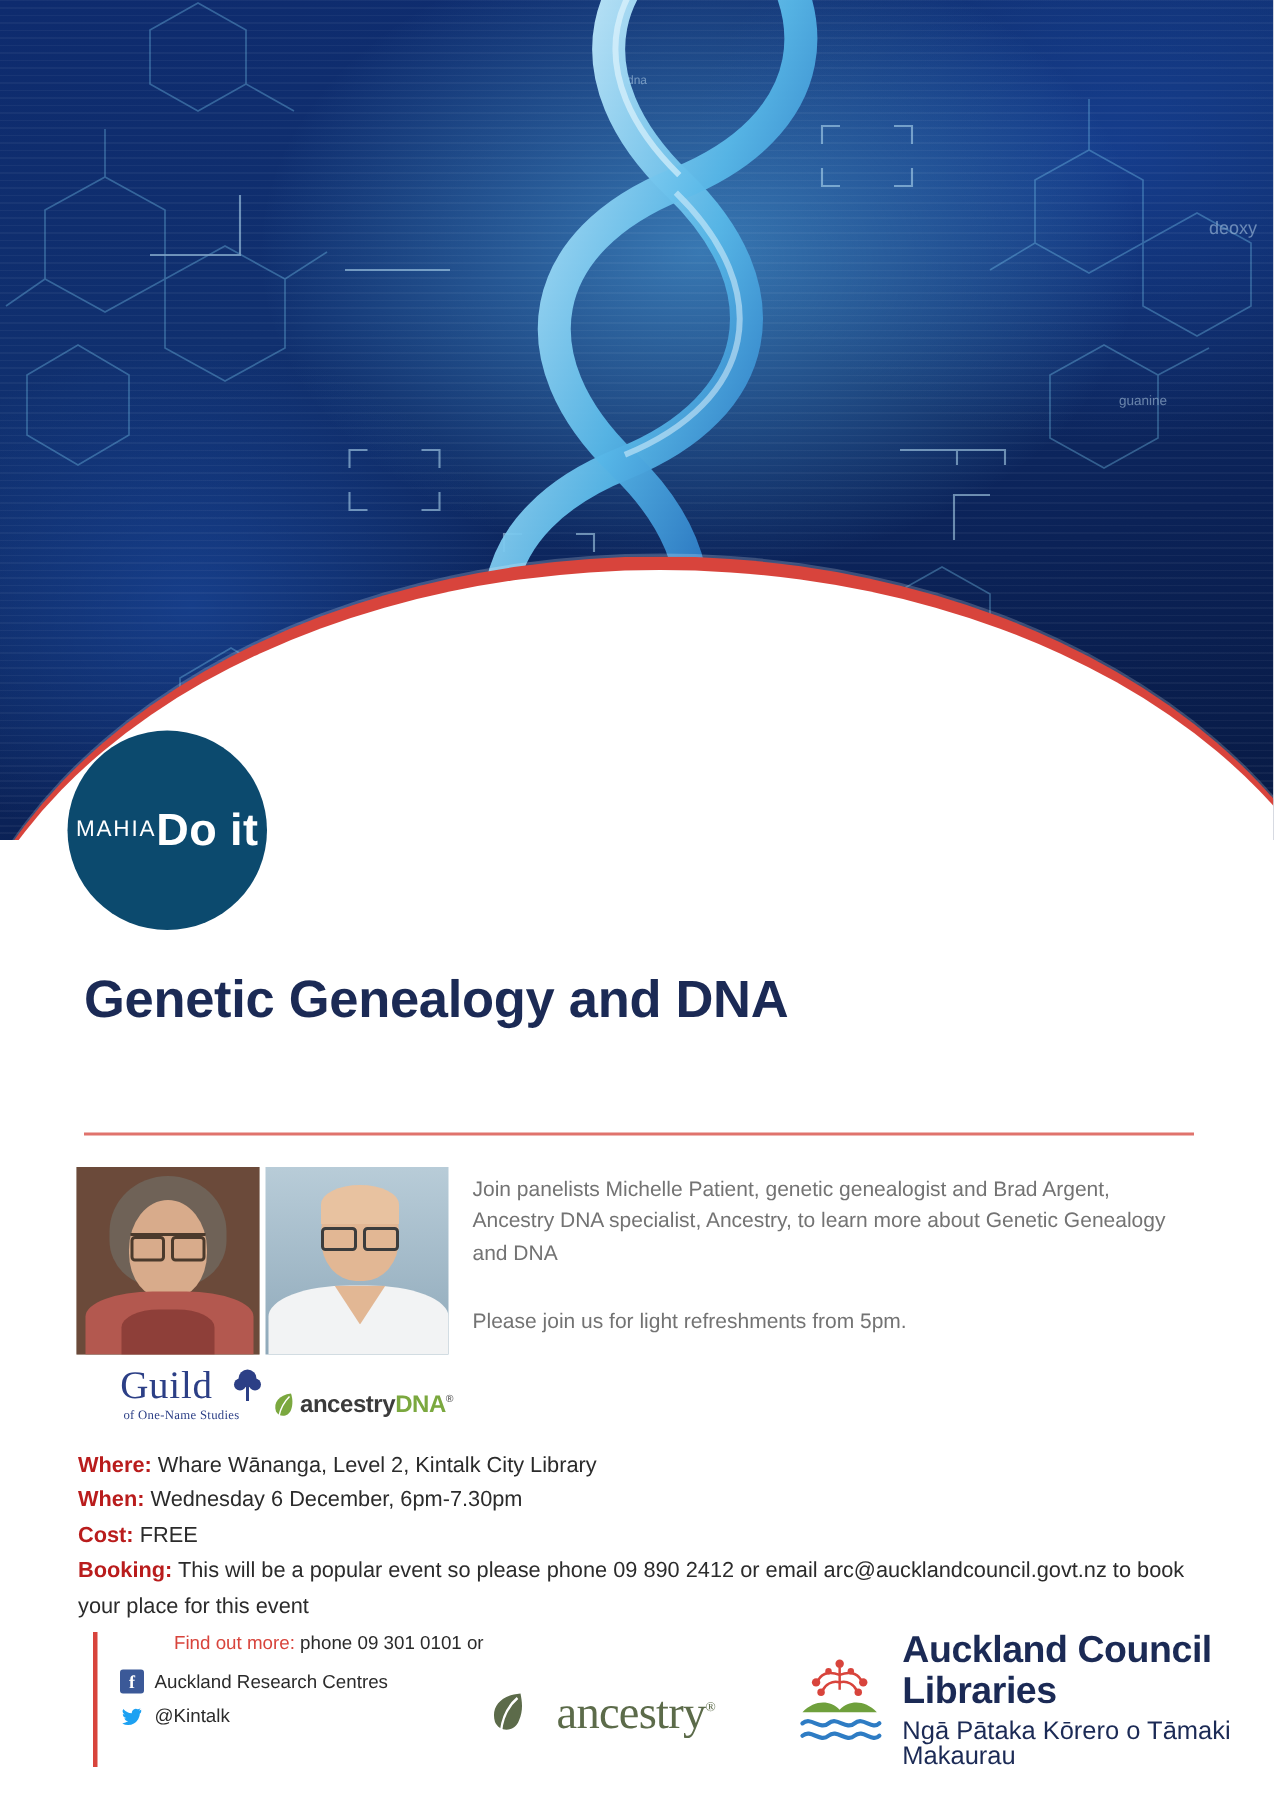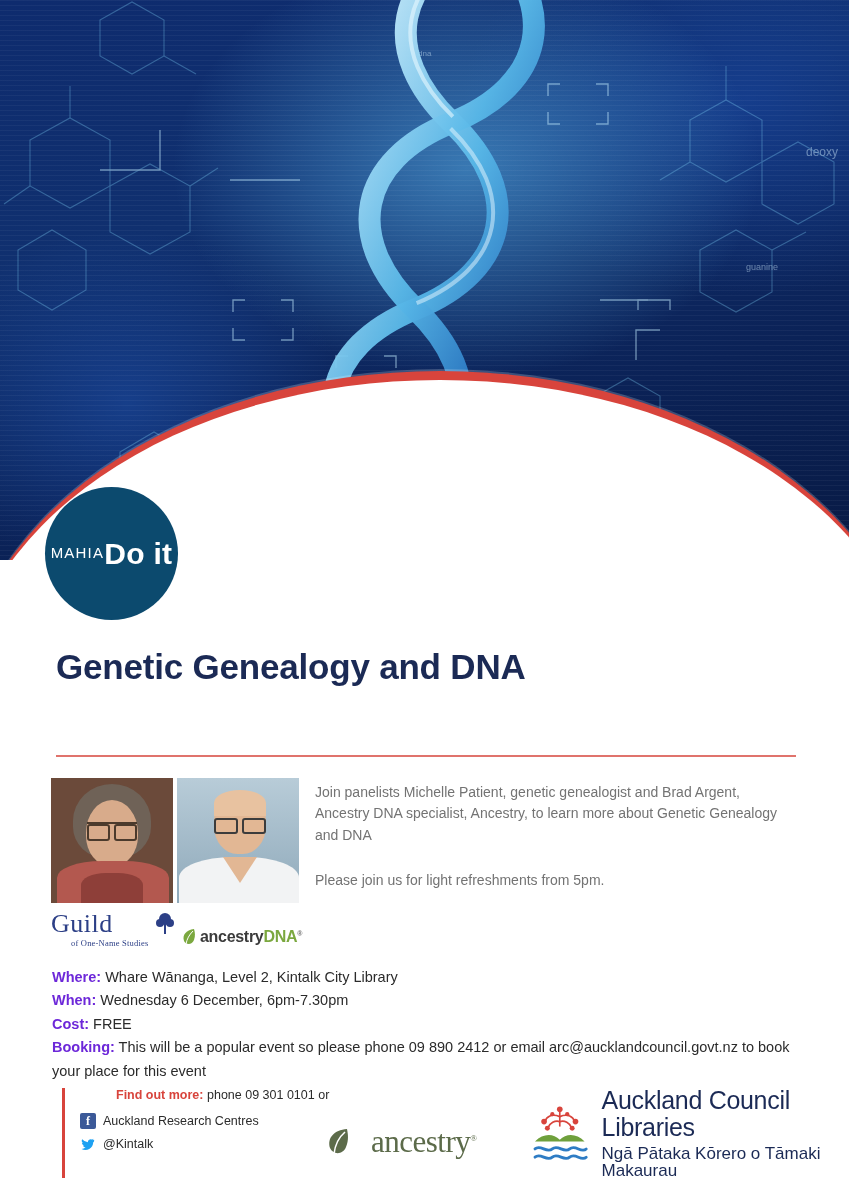--- a/index.html
+++ b/index.html
@@ -230,21 +230,21 @@
   .logo-row {
     position: absolute;
     left: 51px;
     top: 900px;
     width: 255px;
     height: 48px;
     display: flex;
     align-items: flex-end;
     gap: 10px;
   }
-  .guild-logo { position: relative; width: 120px; }
+  .guild-logo { position: relative; width: 120px; text-align: center; }
   .guild-word {
     font-family: "Liberation Serif", serif;
     font-size: 26px;
     color: #2c3f86;
     line-height: 1;
     letter-spacing: .5px;
   }
   .guild-sub {
     font-family: "Liberation Serif", serif;
     font-size: 8.5px;
@@ -282,31 +282,31 @@
   
   .details {
     position: absolute;
     left: 52px;
     top: 966px;
     width: 760px;
     color: #2b2b2b;
     font-size: 14.5px;
     line-height: 1.62;
   }
-  .details b { color: #6d28d9; }
+  .details b { color: #b91c1c; }
   .footer {
     position: absolute;
     left: 80px;
     top: 1086px;
     width: 340px;
     font-size: 12.5px;
     color: #2b2b2b;
     line-height: 1.5;
   }
-  .footer .fm { color: #d8443c; font-weight: bold; padding-left: 36px; }
+  .footer .fm { color: #d8443c; font-weight: normal; padding-left: 36px; }
   .footer-bar {
     position: absolute;
     left: 62px;
     top: 1088px;
     width: 3px;
     height: 90px;
     background: #d8443c;
   }
   .social { margin-top: 7px; }
   .social-row {
@@ -343,21 +343,21 @@
     position: absolute;
     left: 530px;
     top: 1088px;
     display: flex;
     align-items: center;
     gap: 12px;
   }
   .acl-mark { width: 72px; height: 78px; }
   .acl-text { line-height: 1.0; }
   .acl-text .l1, .acl-text .l2 {
-    font-size: 25px; font-weight: normal; color: #1b2a55; letter-spacing: -.3px;
+    font-size: 25px; font-weight: bold; color: #1b2a55; letter-spacing: -.3px;
   }
   .acl-text .l2 { margin-top: 2px; }
   .acl-text .l3 {
     font-size: 17px; color: #1b2a55; margin-top: 5px;
   }
 </style>
 </head>
 <body>
 
 <div class="poster">

